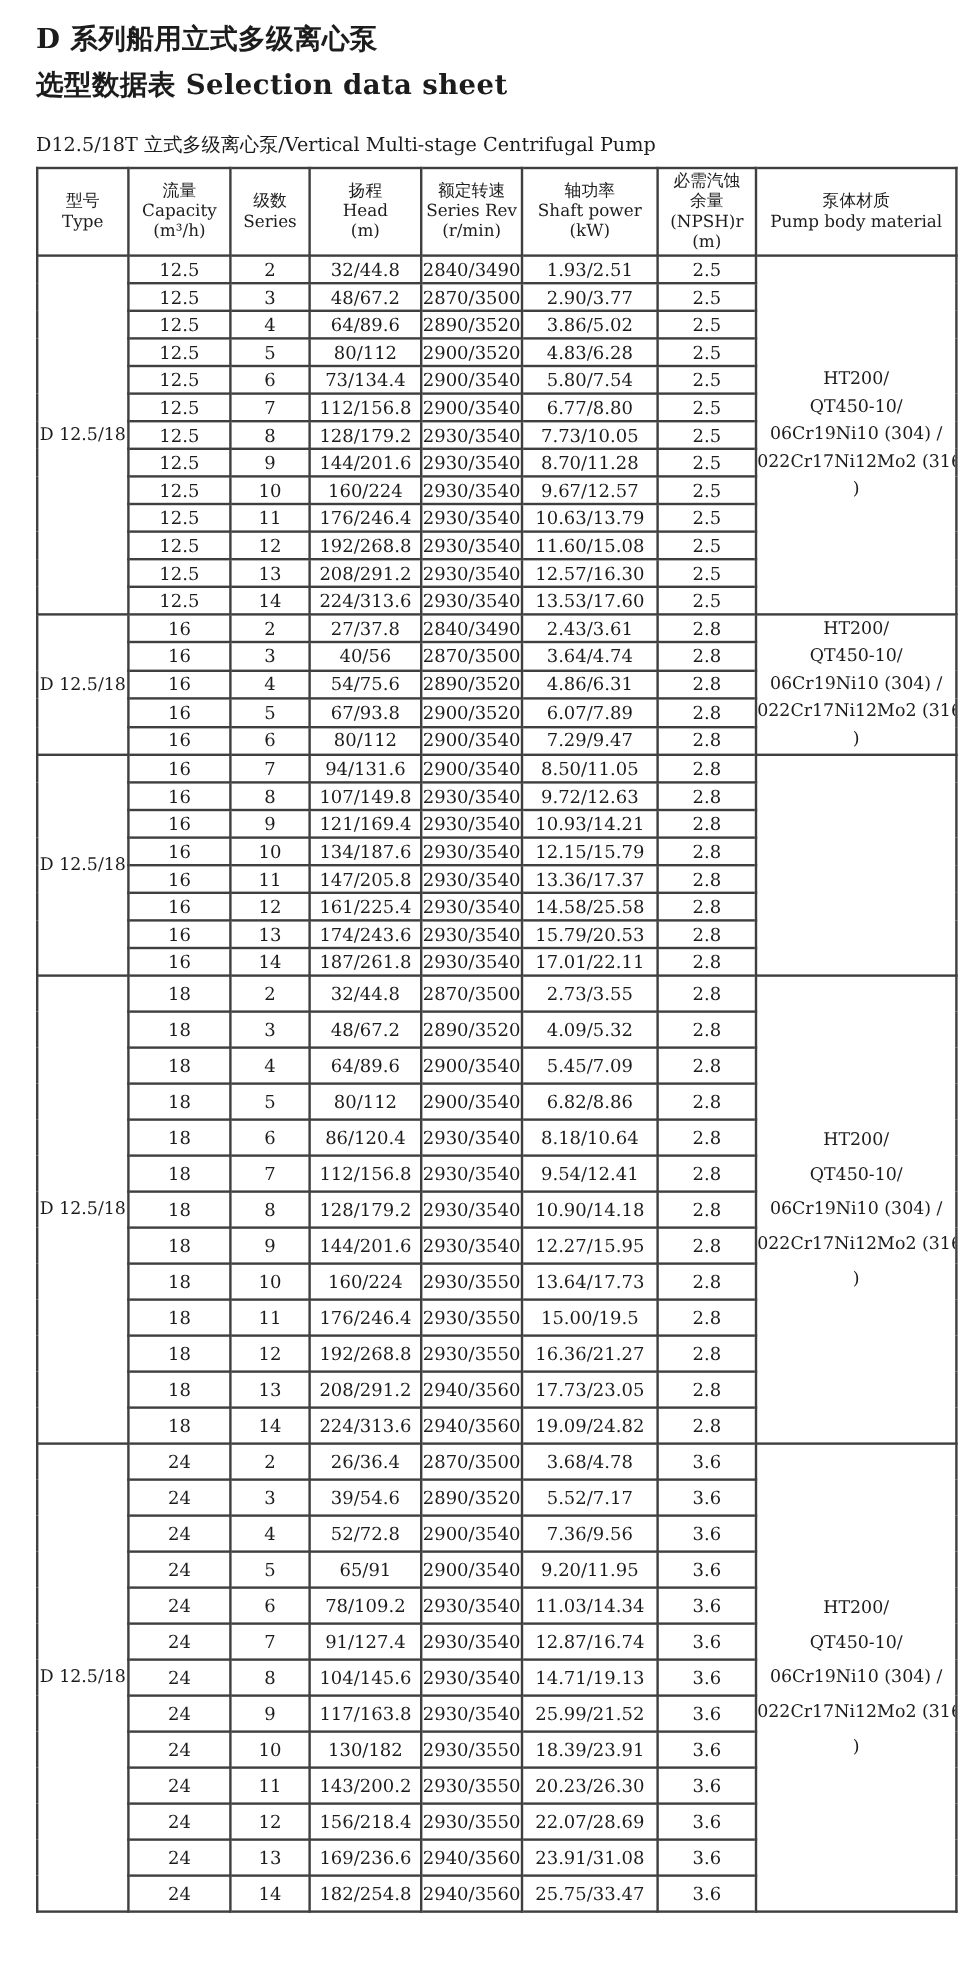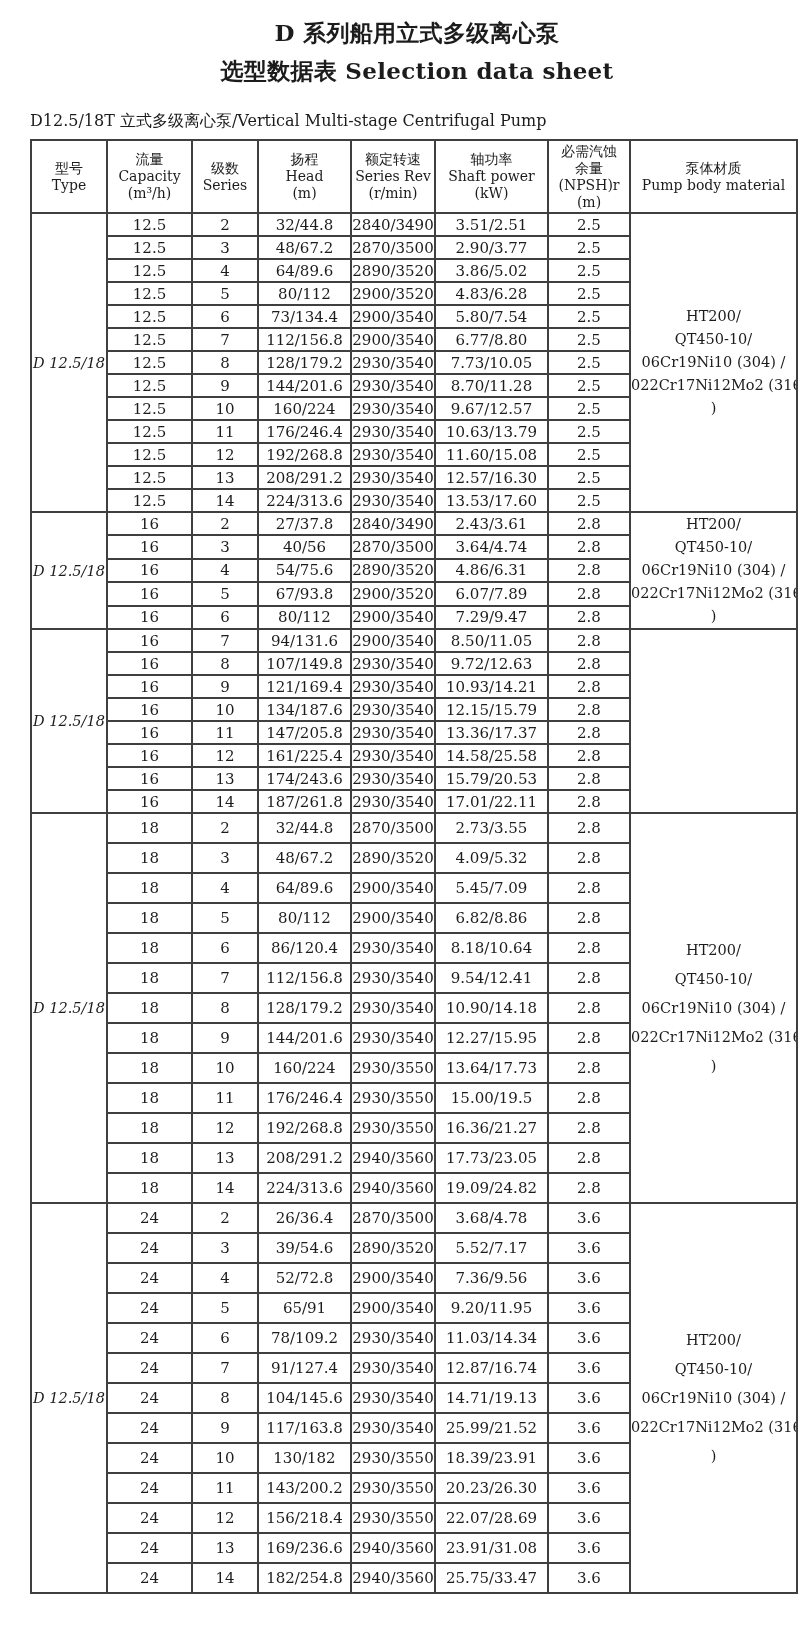--- a/index.html
+++ b/index.html
@@ -12,21 +12,20 @@
     overflow: hidden;
   }
   .page { padding: 14px 0 0 30px; }
   .title {
     margin: 0;
     font-size: 23px;
     font-weight: bold;
     line-height: 38px;
     letter-spacing: 0.3px;
     white-space: nowrap;
-    text-align: center;
   }
   .caption {
     margin-top: 22px;
     margin-bottom: 9px;
     font-size: 16px;
     line-height: 18px;
     white-space: nowrap;
   }
   table.data {
     border-collapse: collapse;
@@ -38,21 +37,21 @@
     padding: 0;
     text-align: center;
     vertical-align: middle;
     font-weight: normal;
     overflow: hidden;
   }
   thead th { height: 73px; font-size: 14px; line-height: 17px; }
   tbody td { font-size: 15px; }
   tr.sec-small td { height: 23px; }
   tr.sec-large td { height: 30px; }
-  td.cell-type { font-size: 14.5px; font-style: italic; }
+  td.cell-type { font-size: 14.5px; }
   td.cell-material {
     text-align: left;
     padding-left: 11px;
     font-size: 14.5px;
     margin-left: 34px;
   }
   .mat-line { white-space: nowrap; }
   .lh-small .mat-line { line-height: 23px; }
   .lh-large .mat-line { line-height: 29px; }
 </style>
@@ -118,21 +117,21 @@
           </th>
         </tr>
       </thead>
     <tbody>
         <tr class="sec-small">
           <td class="cell-type" rowspan="13">D 12.5/18</td>
           <td class="cell-capacity">12.5</td>
           <td class="cell-series">2</td>
           <td class="cell-head">32/44.8</td>
           <td class="cell-rated-rev">2840/3490</td>
-          <td class="cell-shaft-power">3.51/2.51</td>
+          <td class="cell-shaft-power">1.93/2.51</td>
           <td class="cell-npsh">2.5</td>
           <td class="cell-material lh-small" rowspan="13">
             <div class="mat-line">HT200/</div>
             <div class="mat-line">QT450-10/</div>
             <div class="mat-line">06Cr19Ni10 (304) /</div>
             <div class="mat-line">022Cr17Ni12Mo2 (316L</div>
             <div class="mat-line">)</div>
           </td>
         </tr>
         <tr class="sec-small">

